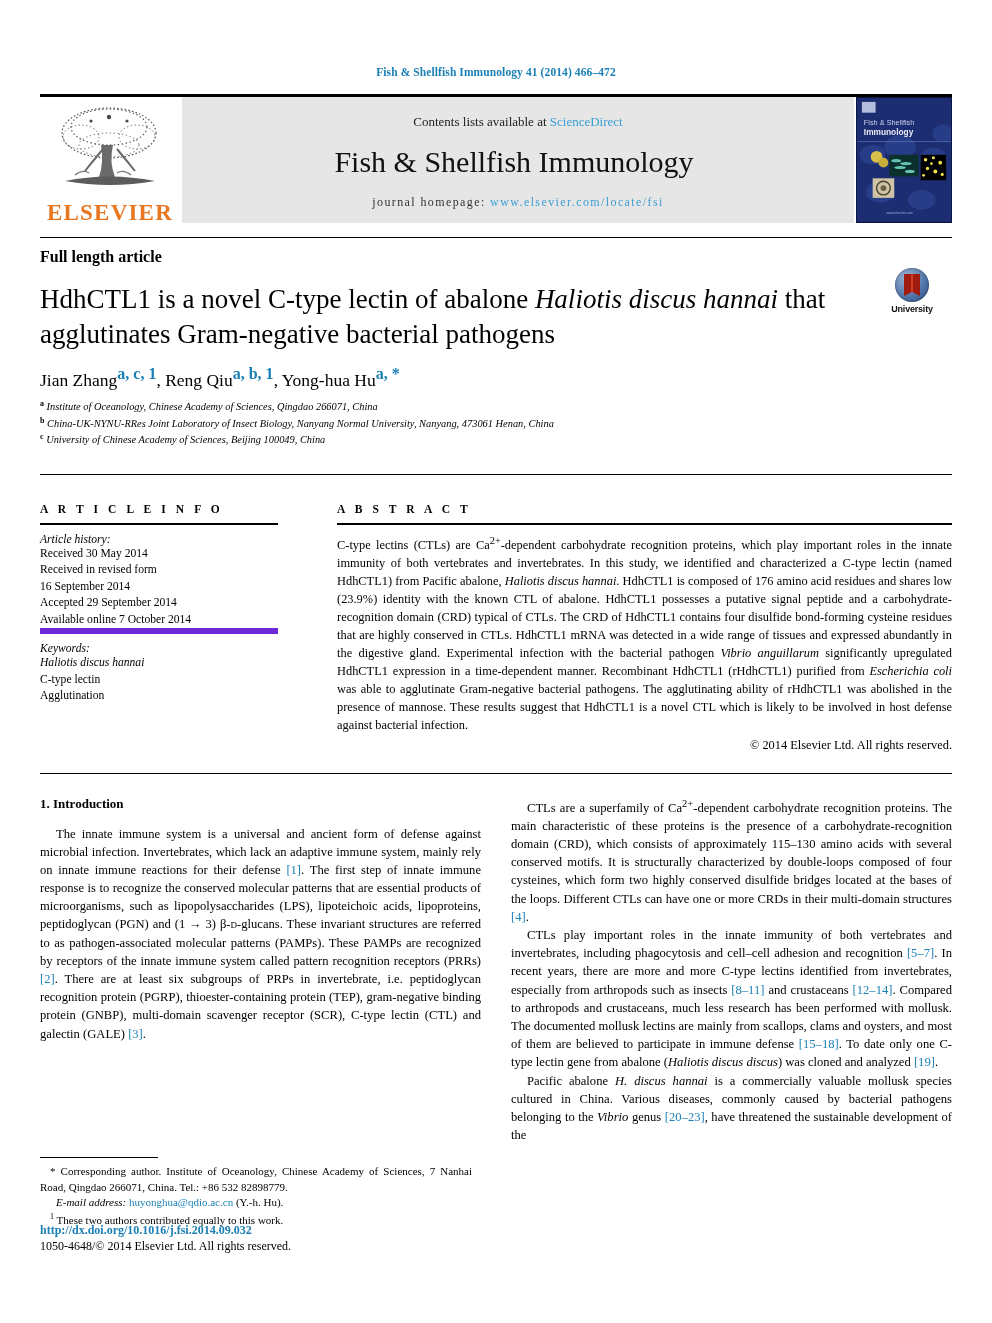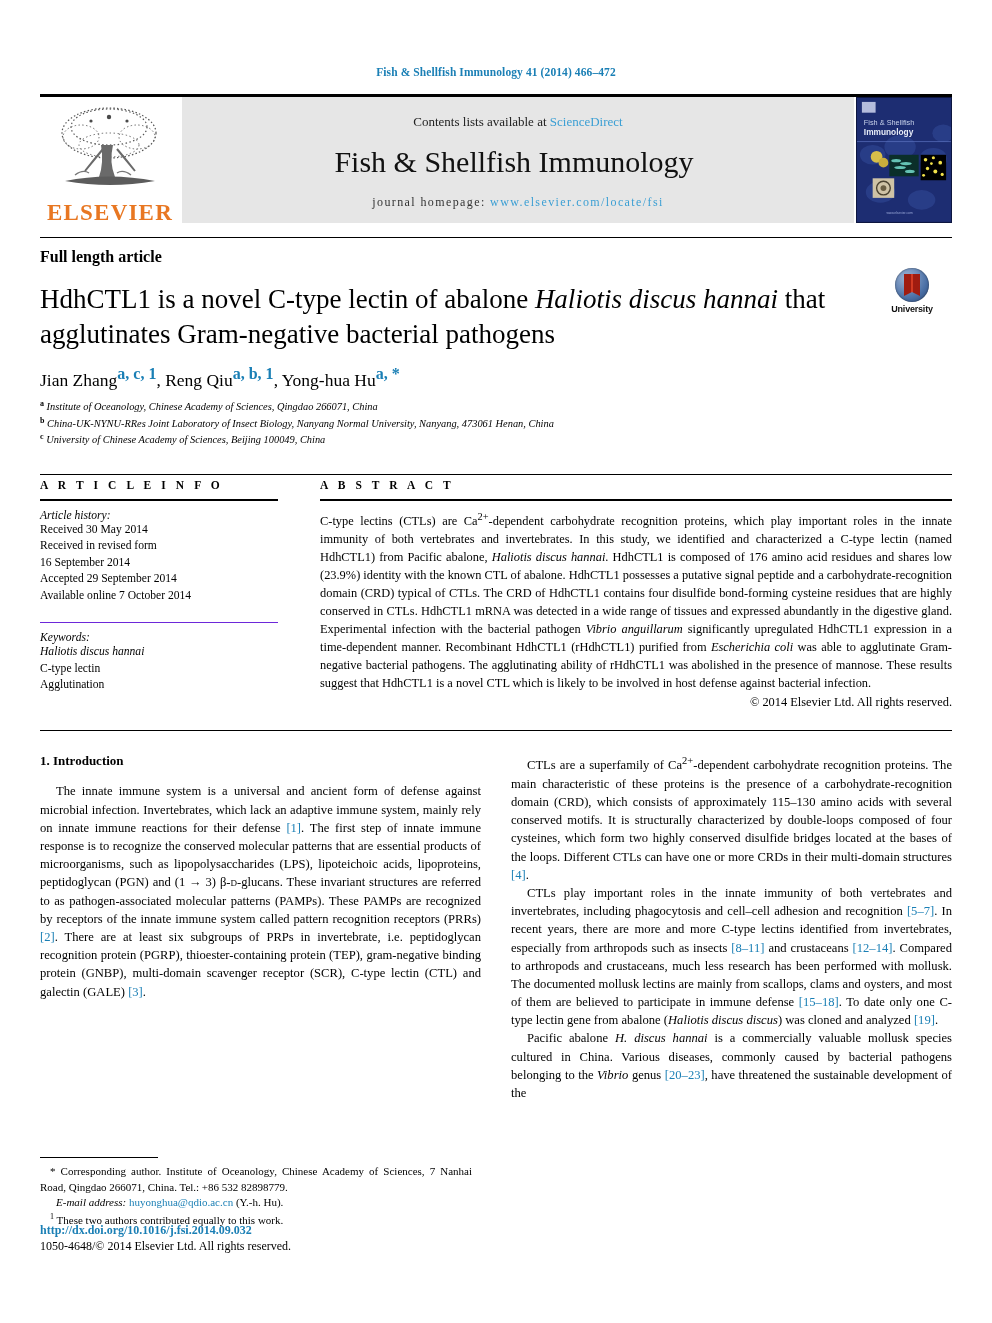--- a/index.html
+++ b/index.html
@@ -159,37 +159,37 @@
     font-style: italic;
     line-height: 1.46;
     margin: 0;
   }
   .affil sup { font-style: normal; font-weight: bold; font-size: 8px; }
 
   
   .info-abs {
     margin: 26px 40px 0 40px;
     border-top: 1px solid #000;
-    padding-top: 4px;
+    padding-top: 28px;
     display: flex;
-    gap: 42px;
+    gap: 59px;
     justify-content: center;
   }
   .col-info { flex: 0 0 238px; }
   .col-abs  { flex: 1 1 auto; }
   .sec-head {
     font-size: 11.5px;
     font-weight: bold;
     letter-spacing: 3.6px;
     margin-bottom: 8px;
   }
   .rule-thick { border-top: 2px solid #000; margin-bottom: 8px; }
   .hist-label { font-style: italic; font-size: 11.6px; }
   .hist-line  { font-size: 11.6px; line-height: 1.42; }
-  .kw-block { margin-top: 18px; border-top: 1px solid #6d28d9; padding-top: 8px; }
+  .kw-block { border-top: 6px solid #6d28d9; padding-top: 8px; }
   .kw-label { font-style: italic; font-size: 11.6px; }
   .kw-item  { font-size: 11.6px; line-height: 1.42; }
   .kw-item.ital { font-style: italic; }
   .abstract-body {
     font-size: 12.4px;
     line-height: 1.455;
     text-align: justify;
   }
   .abstract-body .ital { font-style: italic; }
   .copyright {

